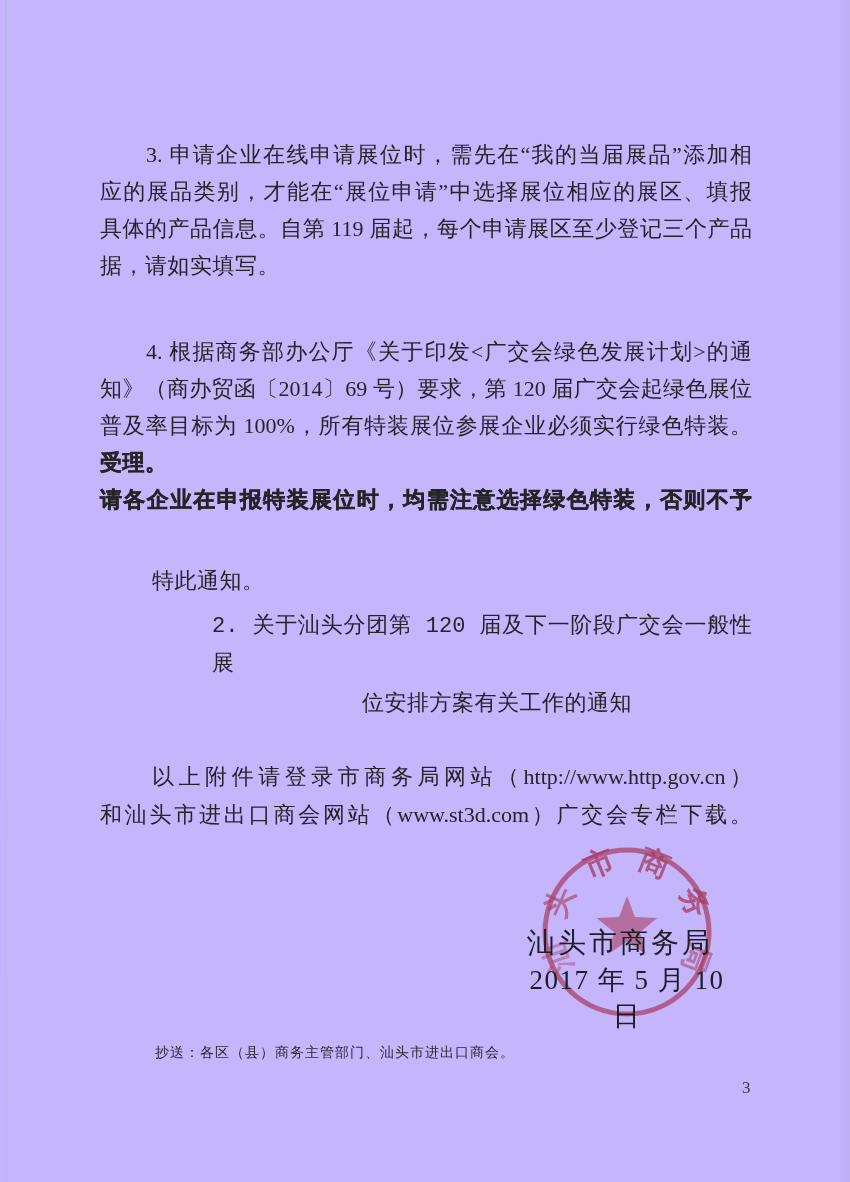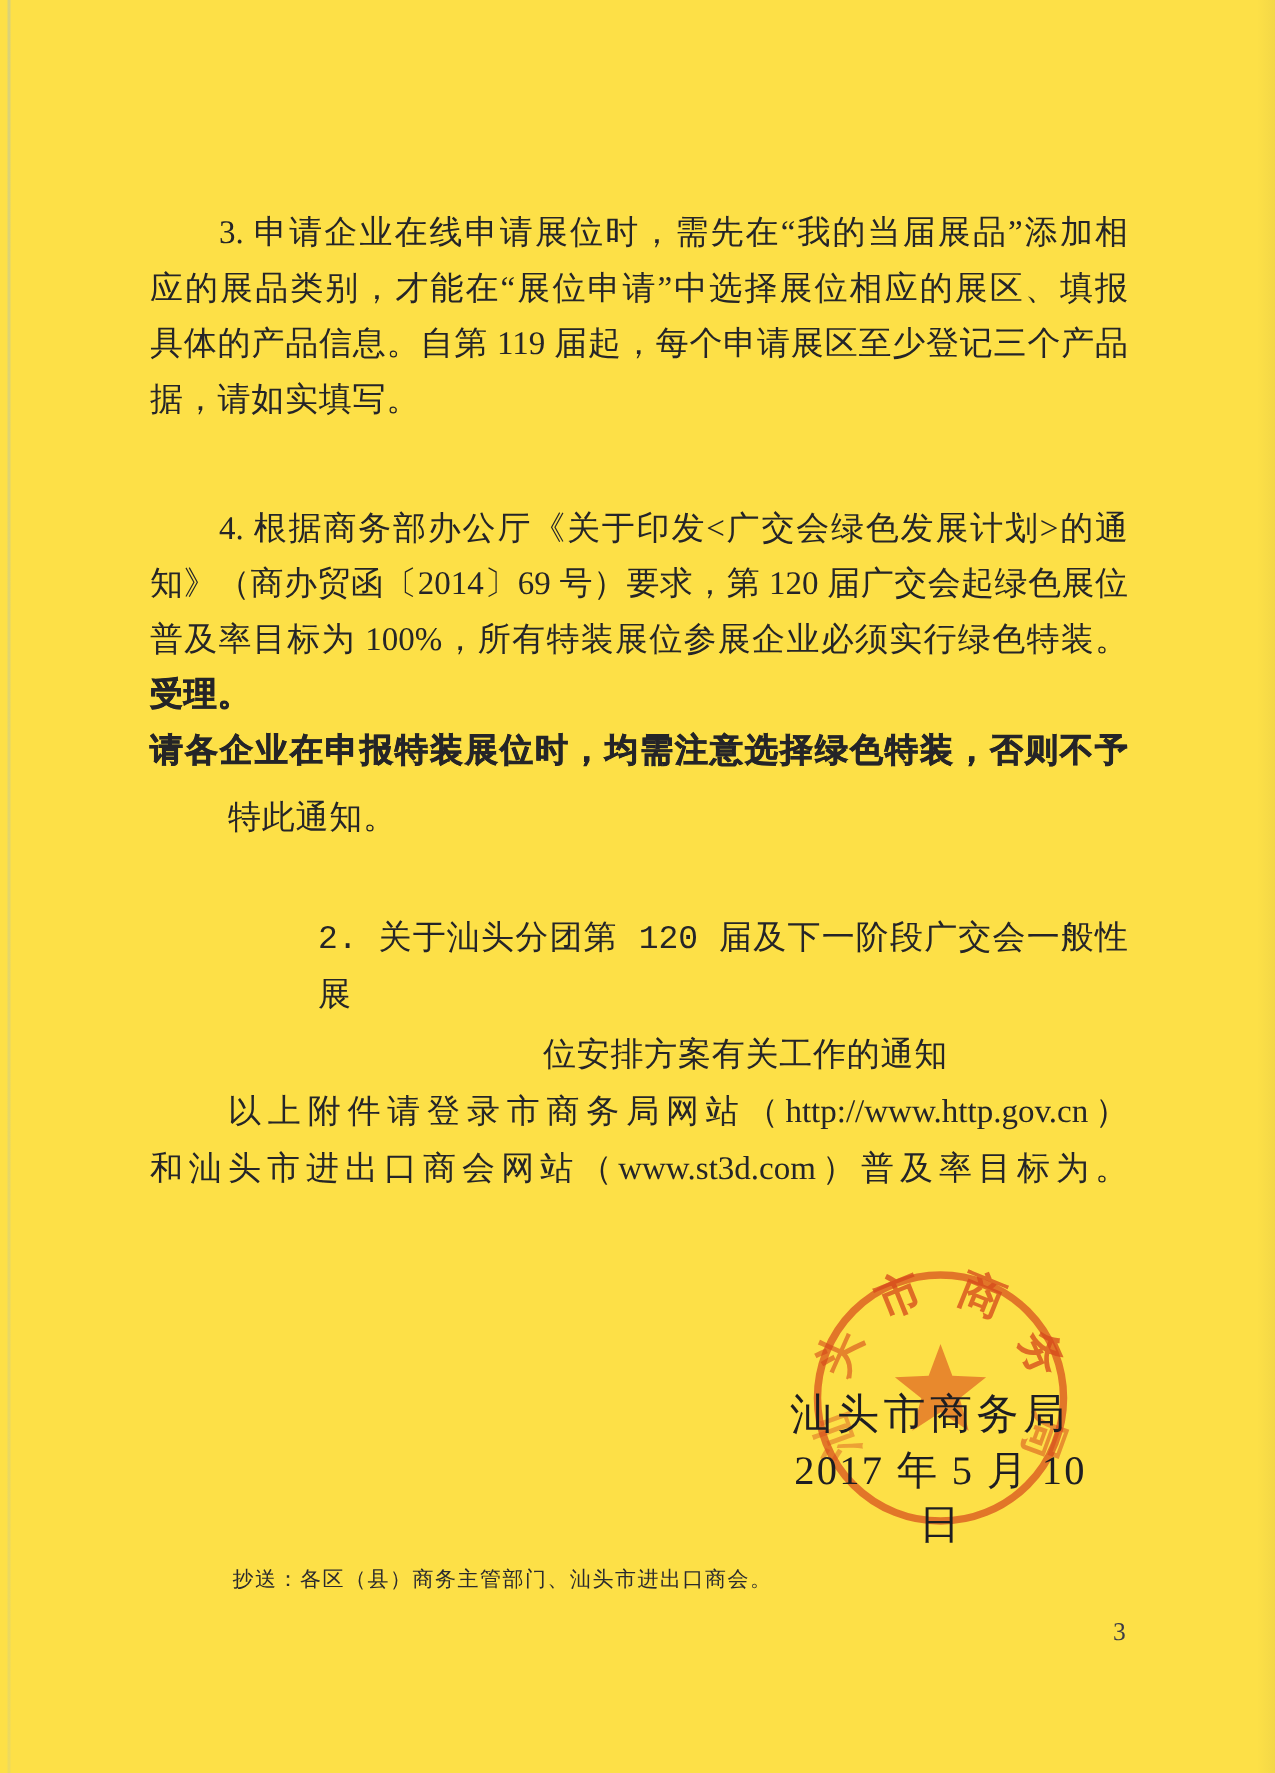--- a/index.html
+++ b/index.html
@@ -1,20 +1,20 @@
 <!DOCTYPE html>
 <html><head>
 <meta charset="utf-8">
 <style>
   html, body { margin: 0; padding: 0; background: #ffffff; }
   .page {
     position: relative;
     width: 850px;
     height: 1182px;
-    background: #fde047;
+    background: #c4b5fd;
     overflow: hidden;
     font-family: "Liberation Serif", "DejaVu Serif", serif;
     color: #252528;
   }
   .scan-edge-left {
     position: absolute; left: 5px; top: 0; width: 2px; height: 100%;
     background: linear-gradient(180deg, rgba(165,190,195,.40), rgba(165,190,195,.18));
   }
   .scan-edge-right {
     position: absolute; right: 0; top: 0; width: 12px; height: 100%;
@@ -26,21 +26,21 @@
     width: 652px;
     font-size: 22px;
     line-height: 37px;
     letter-spacing: 0.5px;
   }
   .line { white-space: nowrap; }
   .j { white-space: normal; text-align: justify; text-align-last: justify; letter-spacing: 0; }
   .ind2 { text-indent: 46px; }
   .b { font-weight: 700; -webkit-text-stroke: 0.4px #252528; }
   .att-lh { line-height: 38px; }
-  .pad52  { padding-left: 52px; }
+  .pad52  { padding-left: 52px; margin-top: 36px; }
   .pad112 { padding-left: 112px; font-family: Liberation Mono, monospace; }
   .pad142 { padding-left: 142px; text-align: center; }
   .seal-wrap {
     position: absolute; left: 517px; top: 822px; width: 220px; height: 220px;
     mix-blend-mode: multiply;
     filter: blur(0.4px);
   }
   .sig-agency {
     position: absolute; left: 527px; top: 924px; width: 200px;
     font-size: 28px; letter-spacing: 3px; color: #1e1e22;
@@ -86,21 +86,21 @@
   </div>
 
   <div class="tblock" style="top:526px;">
     <div class="line pad52">特此通知。</div>
   </div>
 
   <div class="tblock att-lh" style="top:608px;">
     <div class="line j pad112">2. 关于汕头分团第 120 届及下一阶段广交会一般性展</div>
     <div class="line pad142">位安排方案有关工作的通知</div>
     <div class="line j pad52">以上附件请登录市商务局网站（http://www.http.gov.cn）</div>
-    <div class="line j">和汕头市进出口商会网站（www.st3d.com）普及率目标为。</div>
+    <div class="line j">和汕头市进出口商会网站（www.st3d.com）广交会专栏下载。</div>
   </div>
 
   <svg class="seal-wrap" viewBox="0 0 220 220" aria-hidden="true">
     <circle cx="110" cy="110" r="82" fill="none" stroke="#d8535f" stroke-width="5" opacity="0.70"></circle>
     <g class="seal-rim-text" font-size="30" fill="#d8535f" text-anchor="middle" opacity="0.76">
       <text transform="translate(49.9 131.9) rotate(-110)" opacity="0.55">汕</text>
       <text transform="translate(51.5 84.0) rotate(-66)" opacity="0.80">头</text>
       <text transform="translate(86.0 50.7) rotate(-22)">市</text>
       <text transform="translate(134.0 50.7) rotate(22)">商</text>
       <text transform="translate(168.5 84.0) rotate(66)">务</text>

